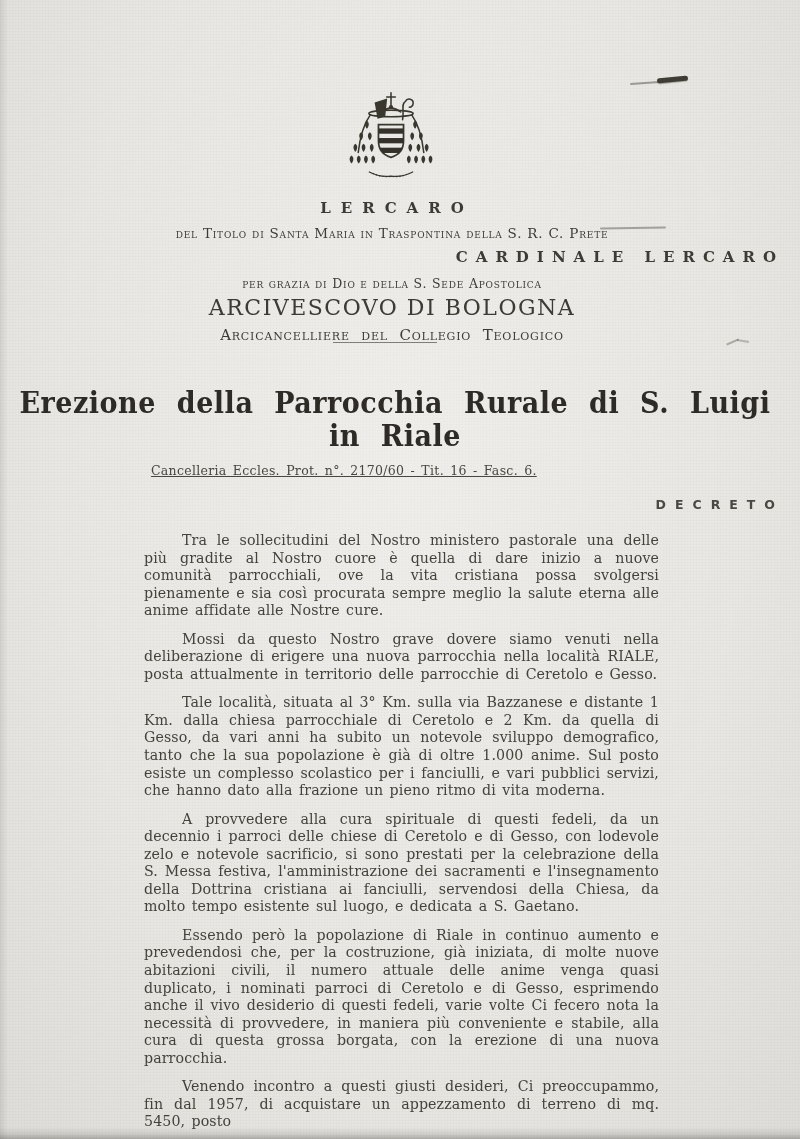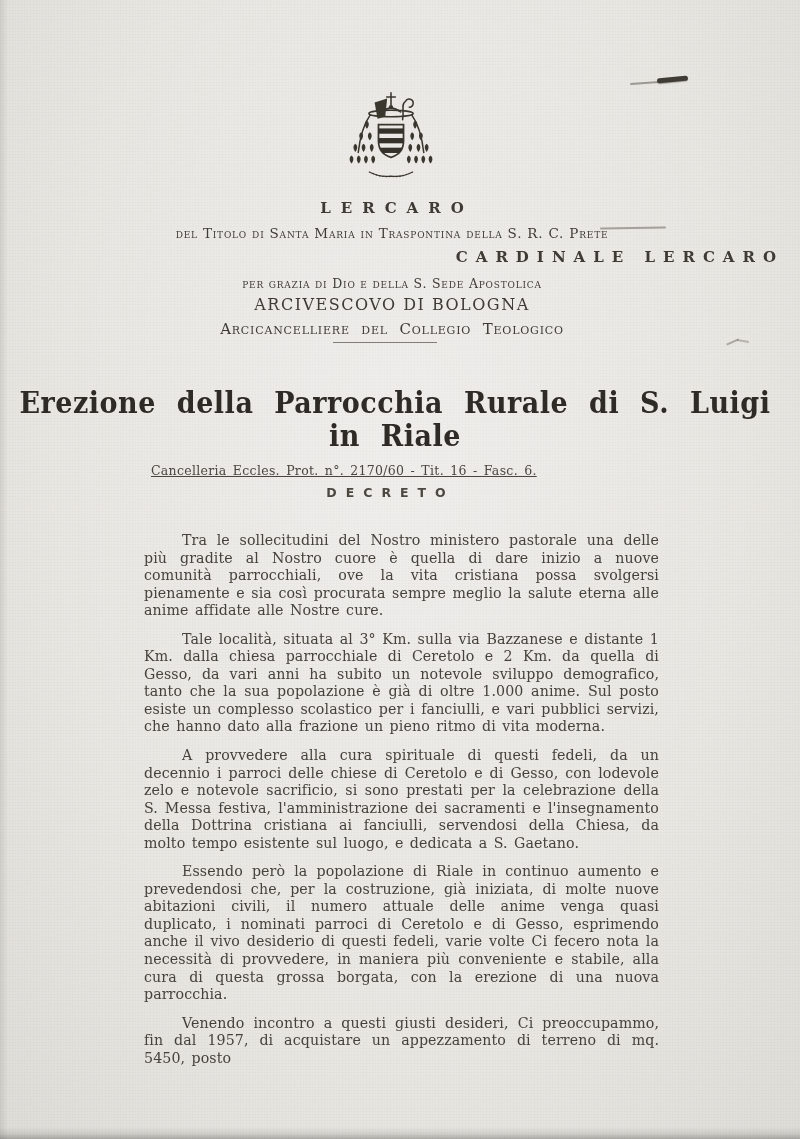--- a/index.html
+++ b/index.html
@@ -36,39 +36,39 @@
   
   .crest{position:absolute;left:338px;top:90px;width:106px;height:98px;}
   .crest svg{width:100%;height:100%;}
 
   
   .letterhead{position:absolute;left:0;top:199px;width:784px;text-align:center;color:#3e3b35;}
   .lh-name{font-size:15px;font-weight:bold;letter-spacing:10px;margin:0 0 8px 0;text-indent:10px;}
   .lh-title{font-size:13.5px;font-variant:small-caps;letter-spacing:0.8px;margin:0 0 7px 0;}
   .lh-cardinal{font-size:15px;font-weight:bold;letter-spacing:8px;margin:0 0 10px 0;text-indent:8px;text-align:right;}
   .lh-grace{font-size:12.5px;font-variant:small-caps;letter-spacing:0.8px;margin:0 0 4px 0;}
-  .lh-office{font-size:16px;letter-spacing:1.5px;margin:0 0 6px 0;}
+  .lh-office{font-size:22px;letter-spacing:1.5px;margin:0 0 6px 0;}
   .lh-chanc{font-size:15px;font-variant:small-caps;letter-spacing:0.8px;word-spacing:6px;margin:0;}
 
   .divider{position:absolute;left:333px;top:342px;width:104px;height:0;border-top:1.5px solid rgba(70,66,58,0.65);}
 
   .doc-title{
     position:absolute;left:0;top:388px;width:790px;margin:0;
     text-align:center;
     font-size:27px;font-weight:bold;
     letter-spacing:0.5px;word-spacing:11px;
     color:#2e2b27;
     transform:scaleY(1.08);
   }
 
   .protocol{position:absolute;left:135px;top:447px;margin:16px;font-size:12.5px;color:#4a463f;letter-spacing:0.3px;word-spacing:2px;text-decoration:underline;}
 
   .decreto{
-    position:absolute;left:0;top:485px;width:772px;margin:0;
-    text-align:center;
+    position:absolute;left:0;top:485px;width:772px;margin:12px;
+    text-align:right;
     font-family:"DejaVu Sans","Liberation Sans",sans-serif;
     font-size:12.5px;font-weight:600;letter-spacing:9px;text-indent:9px;
     color:#4b4842;
   }
 
   .body-text{position:absolute;left:133px;top:521px;width:537px;}
   .body-text p{
     margin:11px;
     font-size:14.2px;line-height:17.55px;
     text-align:justify;text-indent:38px;
@@ -162,20 +162,21 @@
   <div class="divider"></div>
 
   <h1 class="doc-title">Erezione della Parrocchia Rurale di S. Luigi in Riale</h1>
 
   <p class="protocol">Cancelleria Eccles. Prot. n°. 2170/60 - Tit. 16 - Fasc. 6.</p>
 
   <p class="decreto">DECRETO</p>
 
   <div class="body-text">
     <p>Tra le sollecitudini del Nostro ministero pastorale una delle più gradite al Nostro cuore è quella di dare inizio a nuove comunità parrocchiali, ove la vita cristiana possa svolgersi pienamente e sia così procurata sempre meglio la salute eterna alle anime affidate alle Nostre cure.</p>
+    <p>Mossi da questo Nostro grave dovere siamo venuti nella deliberazione di erigere una nuova parrocchia nella località RIALE, posta attualmente in territorio delle parrocchie di Ceretolo e Gesso.</p>
     <p>Tale località, situata al 3° Km. sulla via Bazzanese e distante 1 Km. dalla chiesa parrocchiale di Ceretolo e 2 Km. da quella di Gesso, da vari anni ha subito un notevole sviluppo demografico, tanto che la sua popolazione è già di oltre 1.000 anime. Sul posto esiste un complesso scolastico per i fanciulli, e vari pubblici servizi, che hanno dato alla frazione un pieno ritmo di vita moderna.</p>
     <p>A provvedere alla cura spirituale di questi fedeli, da un decennio i parroci delle chiese di Ceretolo e di Gesso, con lodevole zelo e notevole sacrificio, si sono prestati per la celebrazione della S. Messa festiva, l'amministrazione dei sacramenti e l'insegnamento della Dottrina cristiana ai fanciulli, servendosi della Chiesa, da molto tempo esistente sul luogo, e dedicata a S. Gaetano.</p>
     <p>Essendo però la popolazione di Riale in continuo aumento e prevedendosi che, per la costruzione, già iniziata, di molte nuove abitazioni civili, il numero attuale delle anime venga quasi duplicato, i nominati parroci di Ceretolo e di Gesso, esprimendo anche il vivo desiderio di questi fedeli, varie volte Ci fecero nota la necessità di provvedere, in maniera più conveniente e stabile, alla cura di questa grossa borgata, con la erezione di una nuova parrocchia.</p>
     <p>Venendo incontro a questi giusti desideri, Ci preoccupammo, fin dal 1957, di acquistare un appezzamento di terreno di mq. 5450, posto</p>
   </div>
 
   <div class="edge-shade-left"></div>
   <div class="bottom-shadow"></div>
 </div>
 

